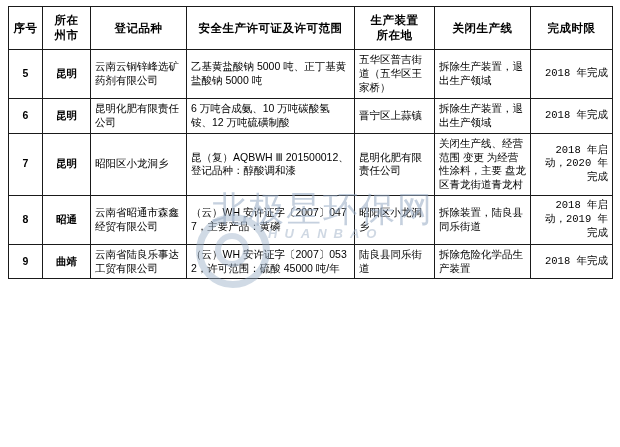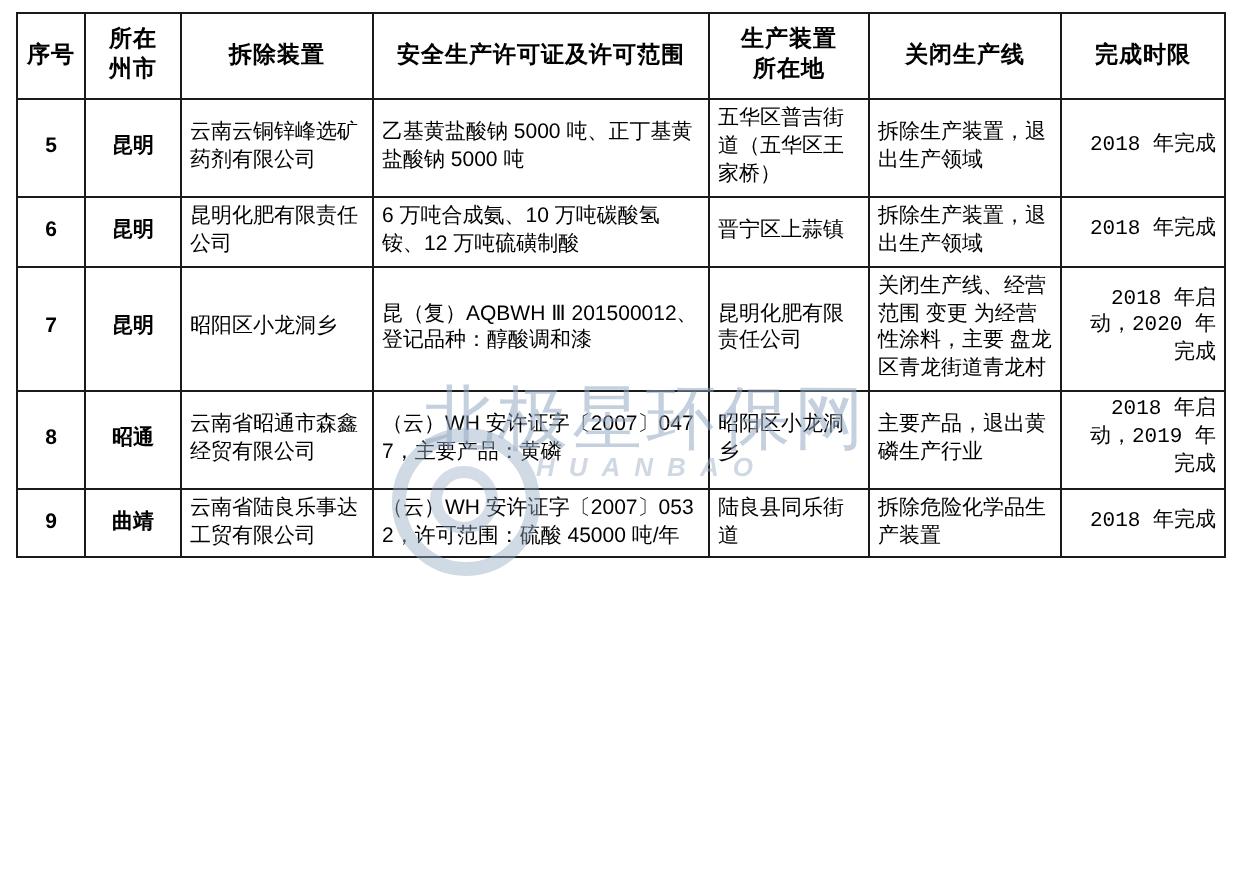--- a/index.html
+++ b/index.html
@@ -132,21 +132,21 @@
         <col class="w-proj">
         <col class="w-dead">
     </colgroup>
     <thead>
       <tr>
         <th>序号</th>
         <th>
           <div>所在</div>
           <div>州市</div>
         </th>
-        <th>拆除装置</th>
+        <th>登记品种</th>
         <th>安全生产许可证及许可范围</th>
         <th>
           <div>生产装置</div>
           <div>所在地</div>
         </th>
         <th>关闭生产线</th>
         <th>完成时限</th>
       </tr>
     </thead>
     <tbody>
@@ -176,21 +176,21 @@
         <td class="c-loc">昆明化肥有限责任公司</td>
         <td class="c-proj">关闭生产线、经营范围 变更 为经营性涂料，主要 盘龙区青龙街道青龙村</td>
         <td class="c-dead">2018 年启动，2020 年完成</td>
       </tr>
       <tr>
         <td class="c-idx">8</td>
         <td class="c-city">昭通</td>
         <td class="c-name">云南省昭通市森鑫经贸有限公司</td>
         <td class="c-scope">（云）WH 安许证字〔2007〕0477，主要产品：黄磷</td>
         <td class="c-loc">昭阳区小龙洞乡</td>
-        <td class="c-proj">主要产品，退出黄磷生产行业</td>
+        <td class="c-proj">拆除装置，陆良县同乐街道</td>
         <td class="c-dead">2018 年启动，2019 年完成</td>
       </tr>
       <tr>
         <td class="c-idx">9</td>
         <td class="c-city">曲靖</td>
         <td class="c-name">云南省陆良乐事达工贸有限公司</td>
         <td class="c-scope">（云）WH 安许证字〔2007〕0532，许可范围：硫酸 45000 吨/年</td>
         <td class="c-loc">陆良县同乐街道</td>
         <td class="c-proj">拆除危险化学品生产装置</td>
         <td class="c-dead">2018 年完成</td>

